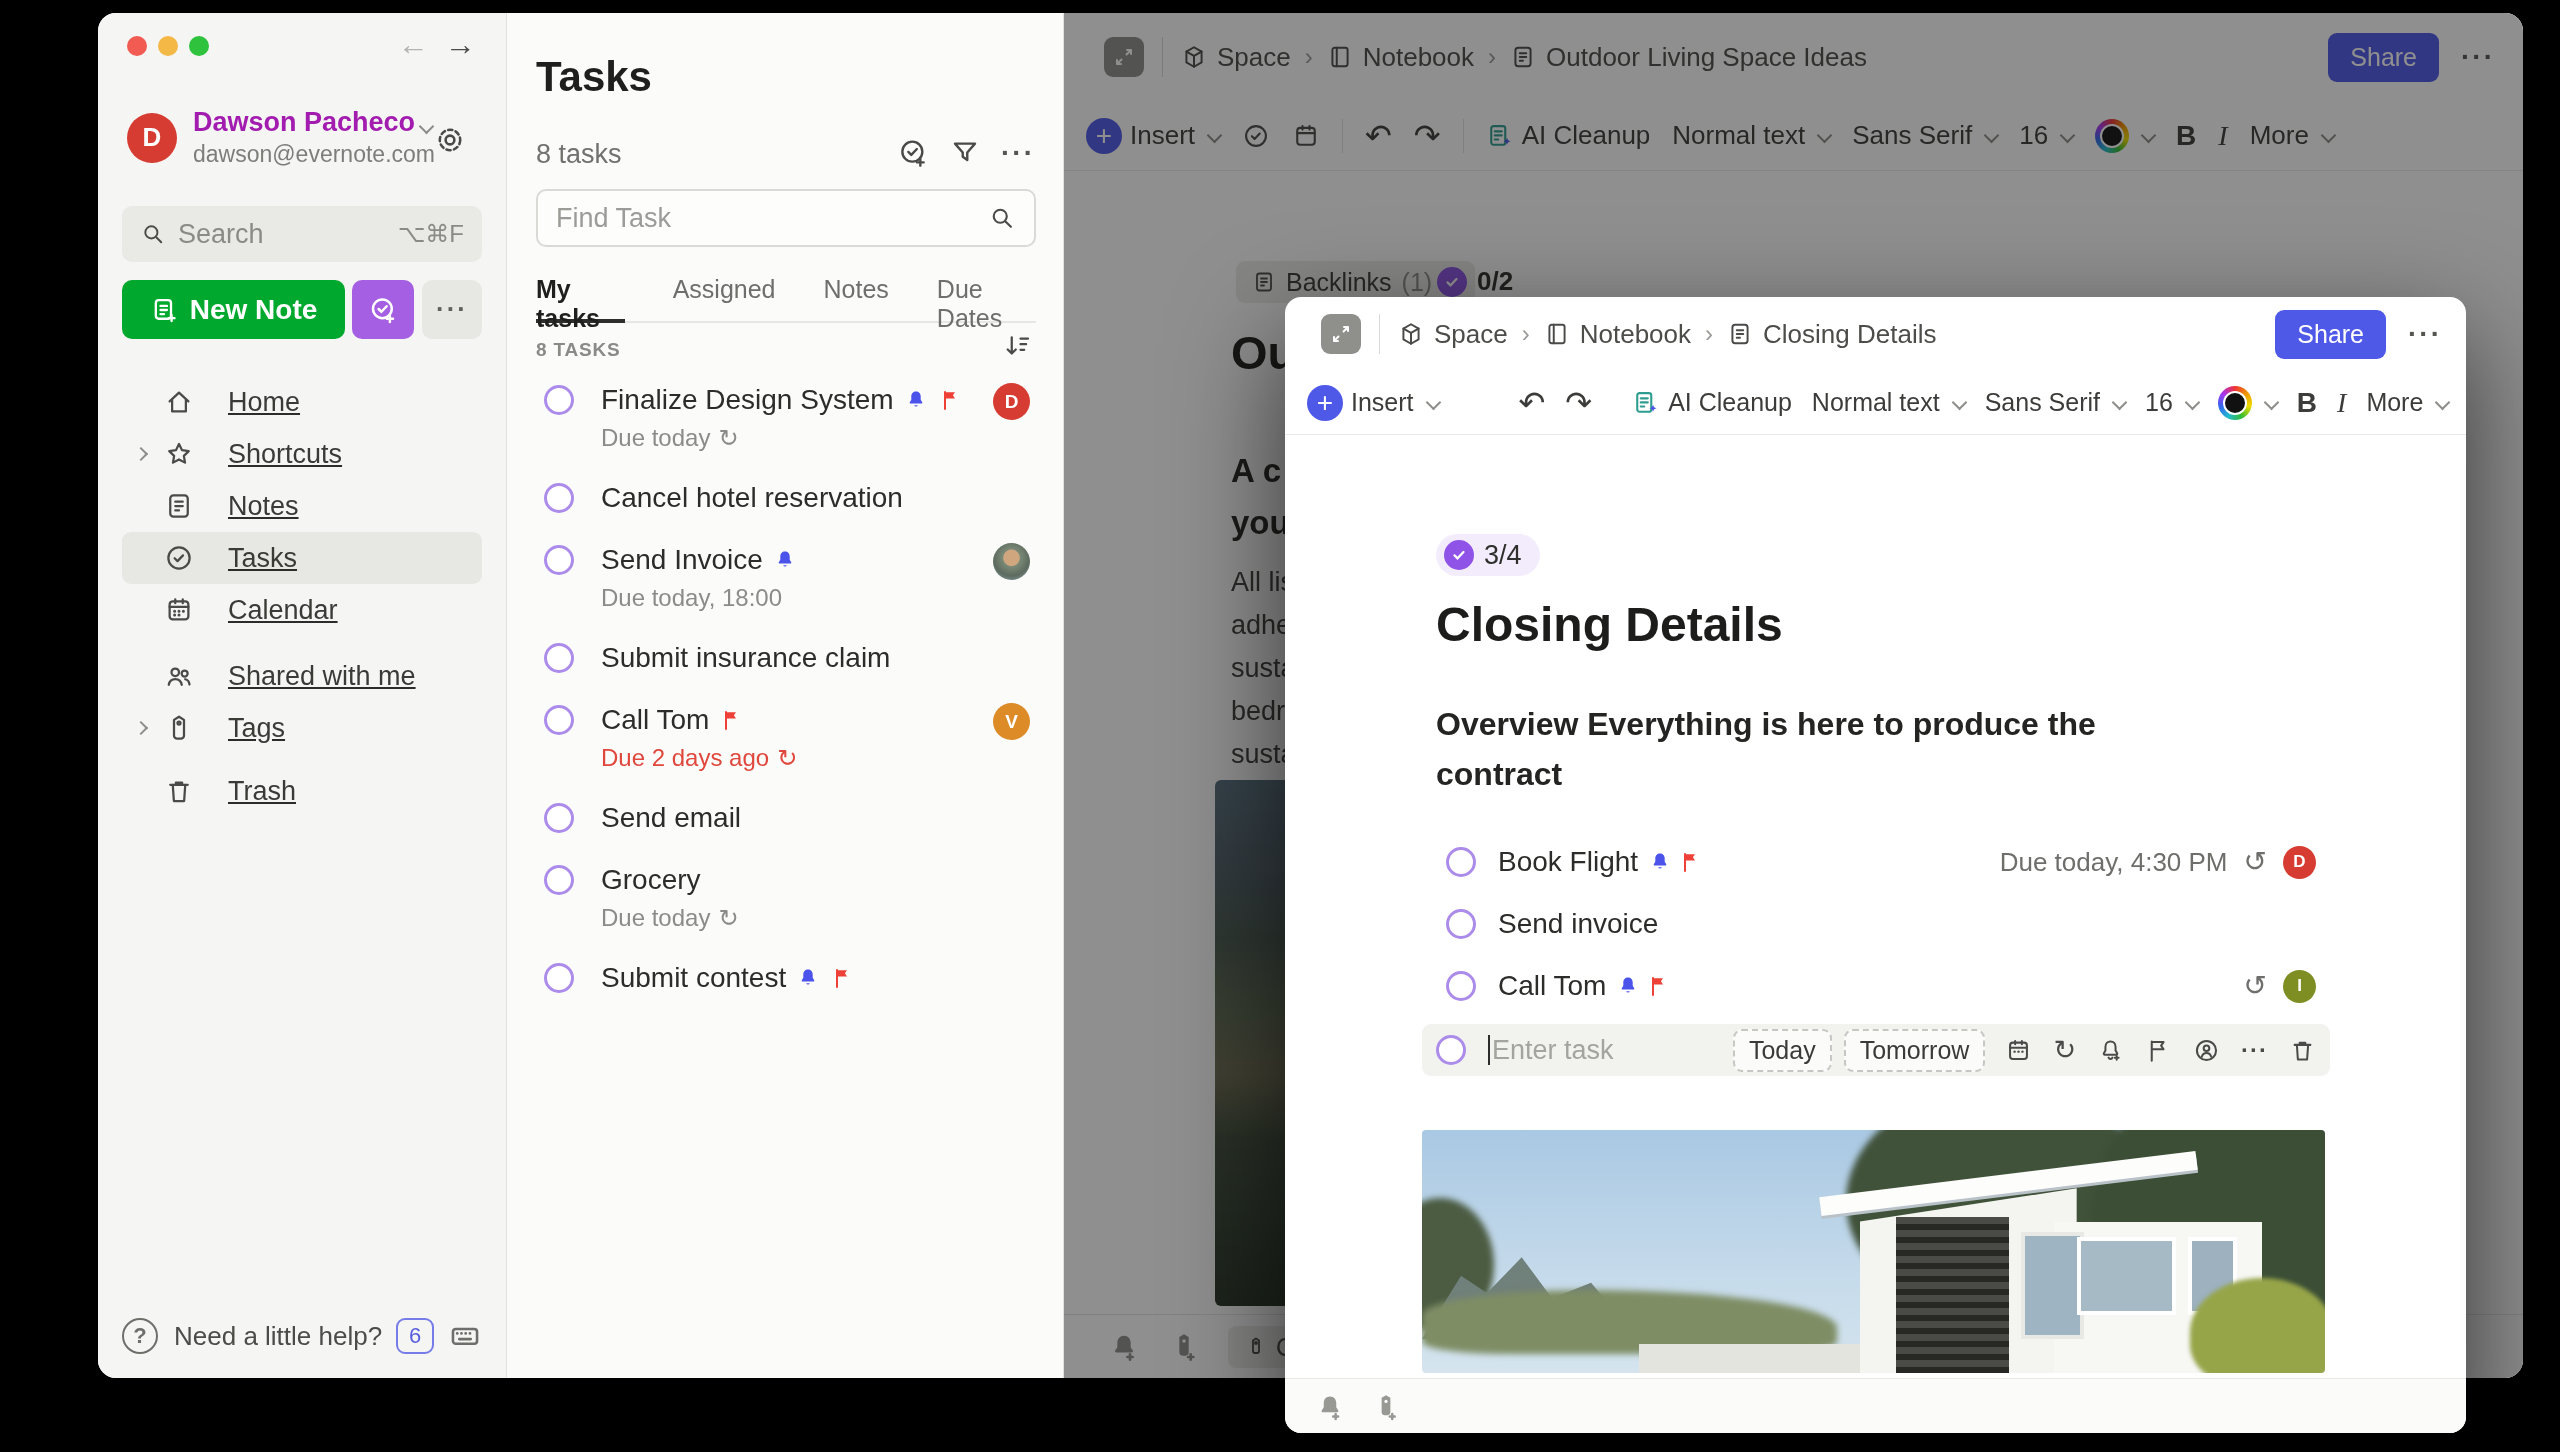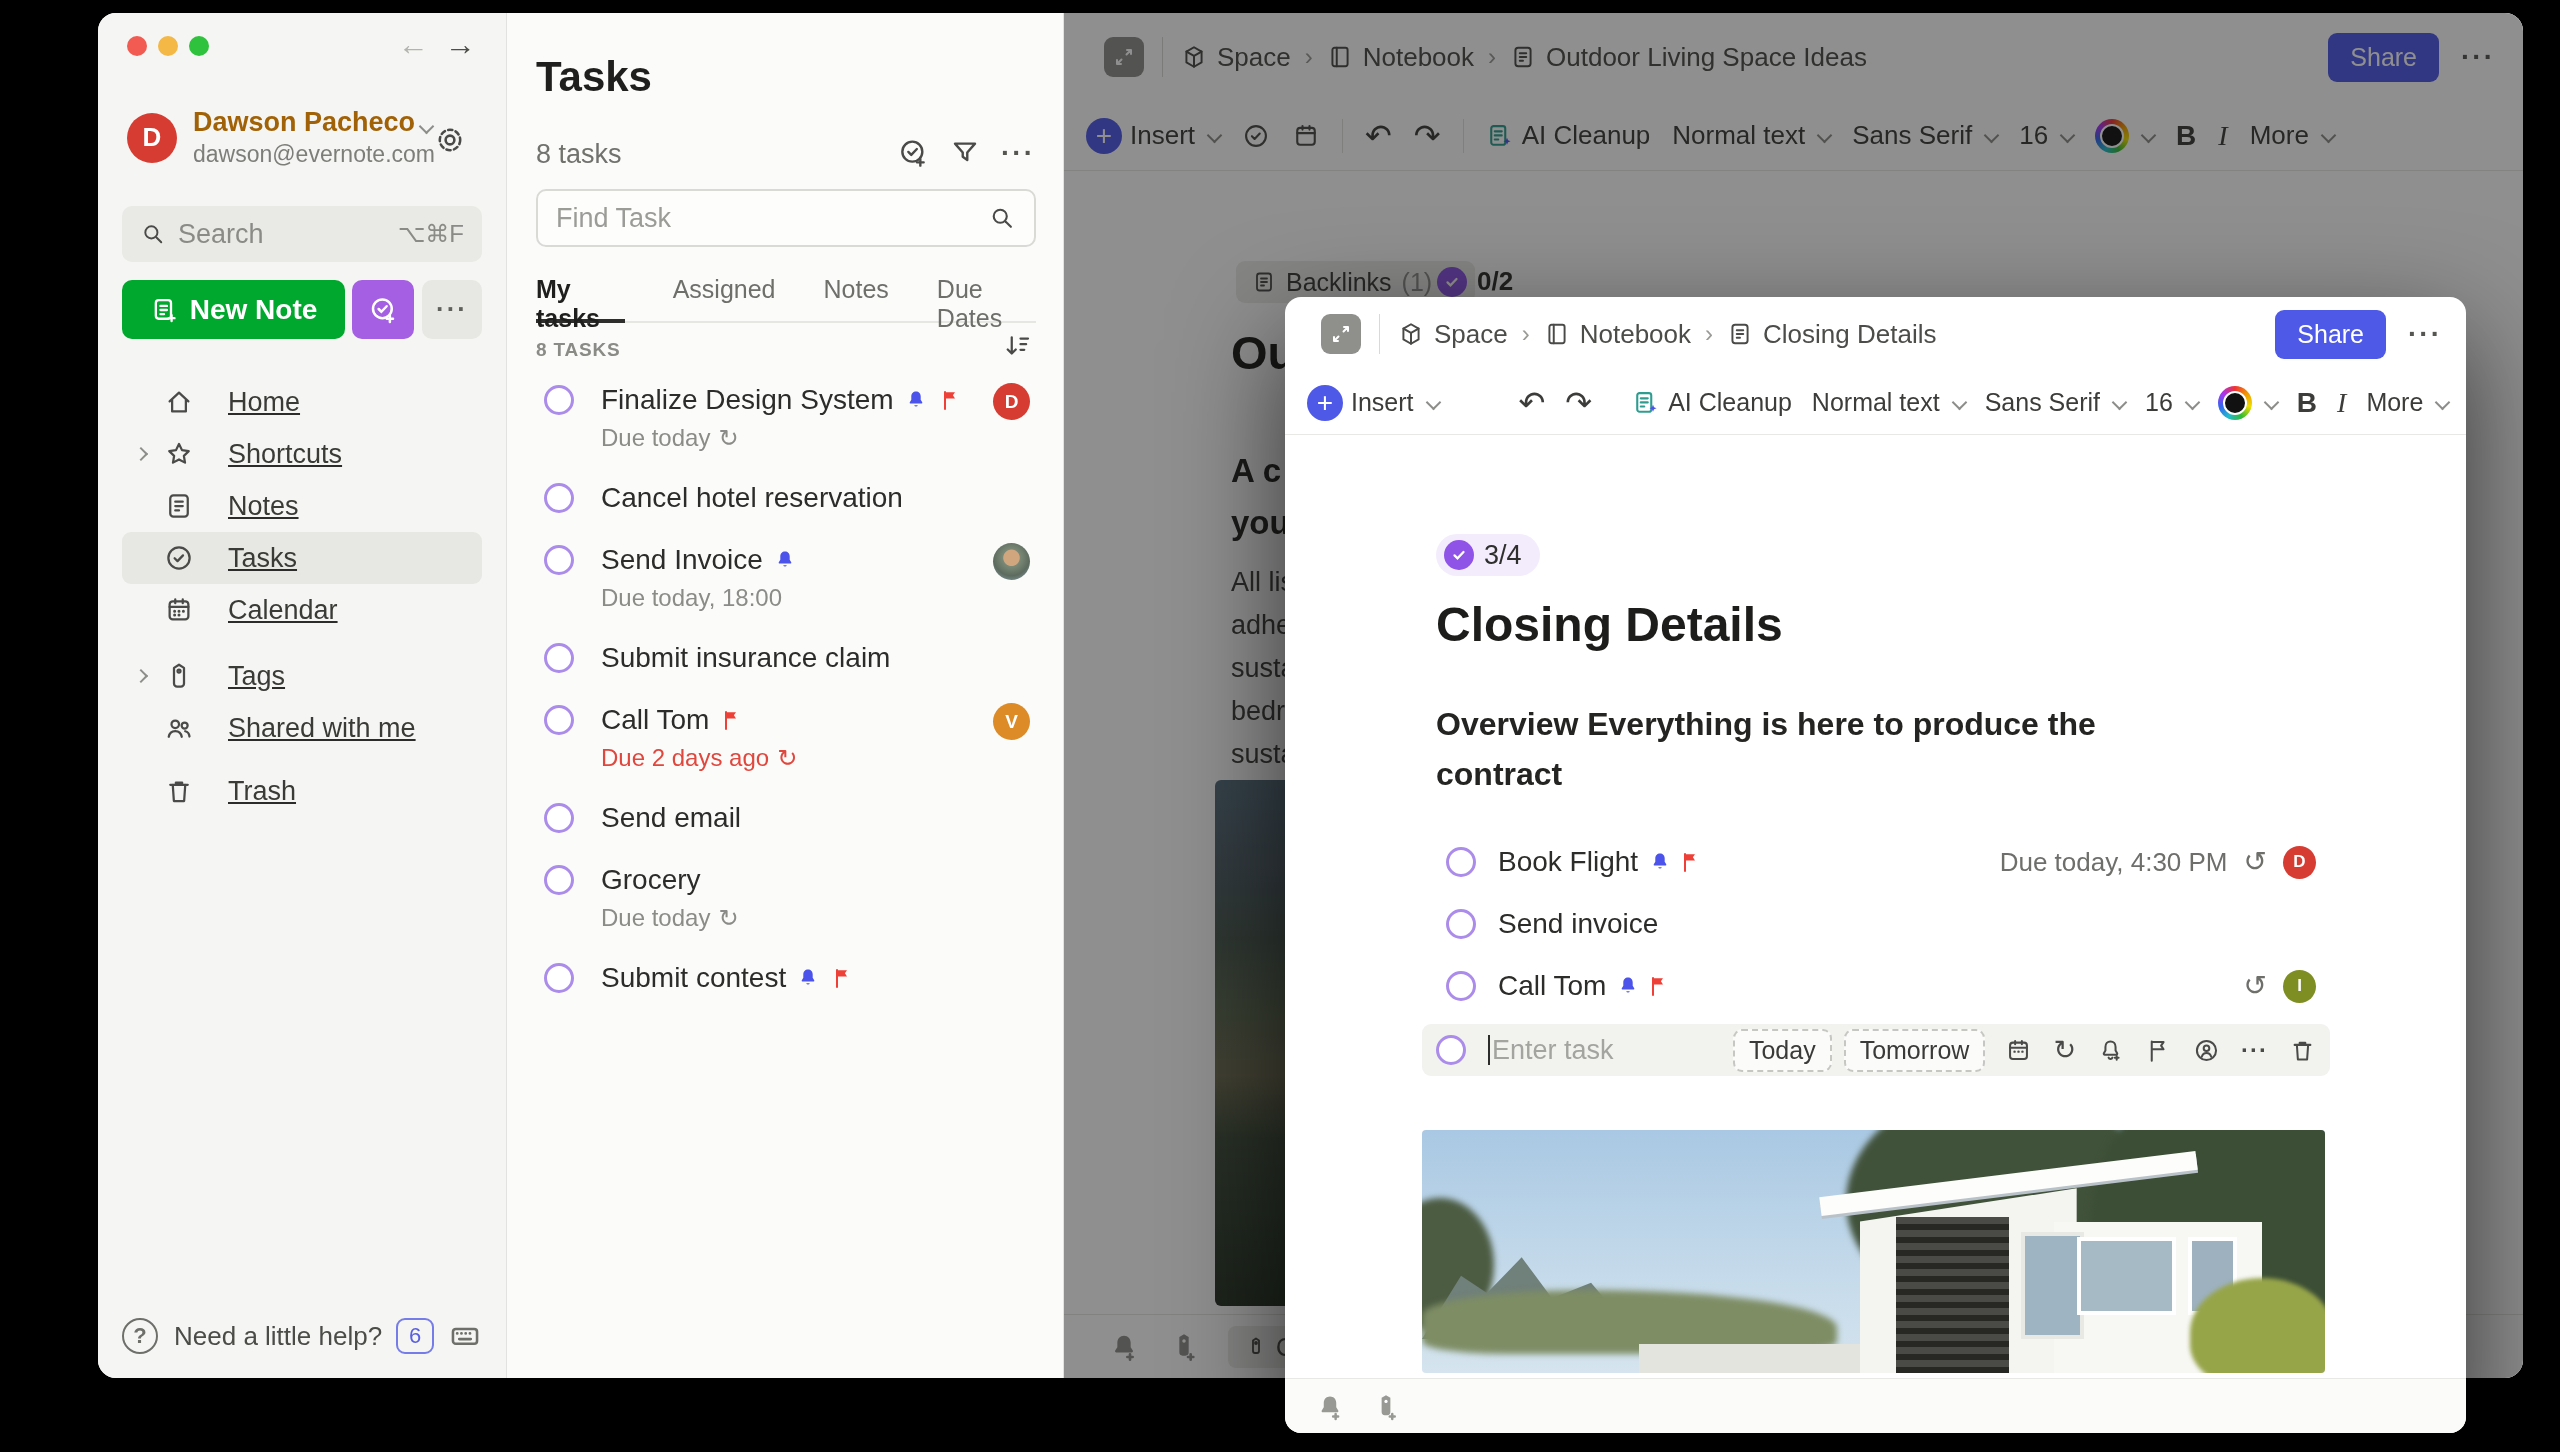--- a/index.html
+++ b/index.html
@@ -12,21 +12,21 @@
   svg{display:block}
   .ic{stroke:#4a4a48;fill:none;stroke-width:1.8;stroke-linecap:round;stroke-linejoin:round;}
   .chev{display:inline-block;width:9px;height:9px;border-right:2px solid #8d8d8a;border-bottom:2px solid #8d8d8a;transform:rotate(45deg);margin-left:6px;vertical-align:middle;}
   
   .sidebar{width:408px;flex:none;background:#f5f5f3;position:relative;border-right:1px solid #e2e2e0;}
   .tl{position:absolute;top:23px;width:20px;height:20px;border-radius:50%;}
   .navarrow{position:absolute;top:14px;font-size:31px;color:#4d4d4a;}
   .userrow{position:absolute;left:29px;top:94px;display:flex;align-items:center;}
   .avatar-big{width:50px;height:50px;border-radius:50%;background:#d63c32;color:#fff;font-weight:bold;
               font-size:26px;display:flex;align-items:center;justify-content:center;}
-  .uname{font-size:27px;font-weight:bold;color:#a16207;}
+  .uname{font-size:27px;font-weight:bold;color:#a21caf;}
   .uemail{font-size:23px;color:#7d7d7a;margin-top:3px;}
   .gear{position:absolute;left:335px;top:110px;}
   .searchbar{position:absolute;left:24px;top:193px;width:360px;height:56px;background:#e9e9e6;border-radius:10px;
              display:flex;align-items:center;padding:0 18px;box-sizing:border-box;}
   .searchbar .ph{font-size:27px;color:#8a8a87;margin-left:12px;flex:1;}
   .searchbar .kbd{font-size:24px;color:#8a8a87;}
   .newnote{position:absolute;left:24px;top:267px;width:223px;height:59px;background:var(--accent-green);
            border-radius:10px;color:#fff;font-size:28px;font-weight:bold;display:flex;align-items:center;justify-content:center;gap:12px;}
   .btn-purple{position:absolute;left:254px;top:267px;width:62px;height:59px;background:var(--accent-purple);border-radius:10px;
               display:flex;align-items:center;justify-content:center;}
@@ -238,35 +238,35 @@
         <div class="navitem">
           <svg class="ic" width="30" height="30" viewBox="0 0 24 24" style="position:absolute;left:42px">
               <rect x="4.5" y="5" width="15" height="14.5" rx="2.5"></rect>
               <path d="M4.5 9.5h15M9 3.5v3M15 3.5v3"></path>
               <path d="M8.5 13h.01M12 13h.01M15.5 13h.01M8.5 16h.01M12 16h.01" stroke-width="2.4"></path>
             </svg>
           <span class="lbl" style="margin-left:60px">Calendar</span>
         </div>
         <div class="gap1"></div>
         <div class="navitem">
-          <span class="exp"></span>
-          <svg class="ic" width="30" height="30" viewBox="0 0 24 24" style="position:absolute;left:42px">
-              <path d="M8 5.5L12 3l4 2.5V18a2.5 2.5 0 0 1-2.5 2.5h-3A2.5 2.5 0 0 1 8 18z" transform="rotate(0 12 12)"></path>
-              <circle cx="12" cy="8" r="1.2"></circle>
-            </svg>
-          <span class="lbl" style="margin-left:60px">Tags</span>
-        </div>
-        <div class="navitem">
           <svg class="ic" width="30" height="30" viewBox="0 0 24 24" style="position:absolute;left:42px">
               <circle cx="9" cy="9" r="3"></circle>
               <path d="M3.8 19c.5-3 2.6-4.6 5.2-4.6S13.7 16 14.2 19"></path>
               <circle cx="16.5" cy="10" r="2.4"></circle>
               <path d="M17 14.6c2 .4 3.1 1.8 3.4 4.2"></path>
             </svg>
           <span class="lbl" style="margin-left:60px">Shared with me</span>
+        </div>
+        <div class="navitem">
+          <span class="exp"></span>
+          <svg class="ic" width="30" height="30" viewBox="0 0 24 24" style="position:absolute;left:42px">
+              <path d="M8 5.5L12 3l4 2.5V18a2.5 2.5 0 0 1-2.5 2.5h-3A2.5 2.5 0 0 1 8 18z" transform="rotate(0 12 12)"></path>
+              <circle cx="12" cy="8" r="1.2"></circle>
+            </svg>
+          <span class="lbl" style="margin-left:60px">Tags</span>
         </div>
         <div class="gap2"></div>
         <div class="navitem">
           <svg class="ic" width="30" height="30" viewBox="0 0 24 24" style="position:absolute;left:42px">
               <path d="M5 7h14M9.5 7V5.2h5V7M7 7l.9 13h8.2L17 7"></path>
             </svg>
           <span class="lbl" style="margin-left:60px">Trash</span>
         </div>
       </div>
 

